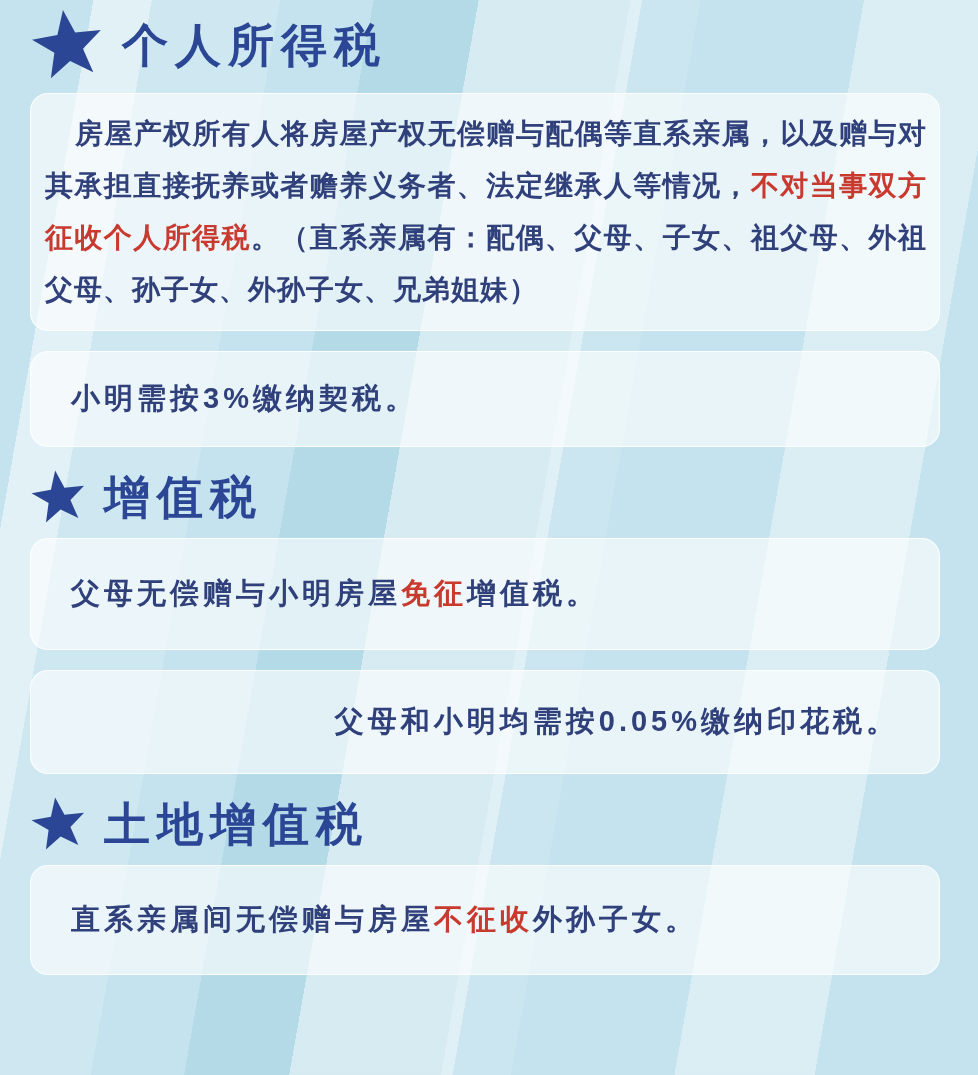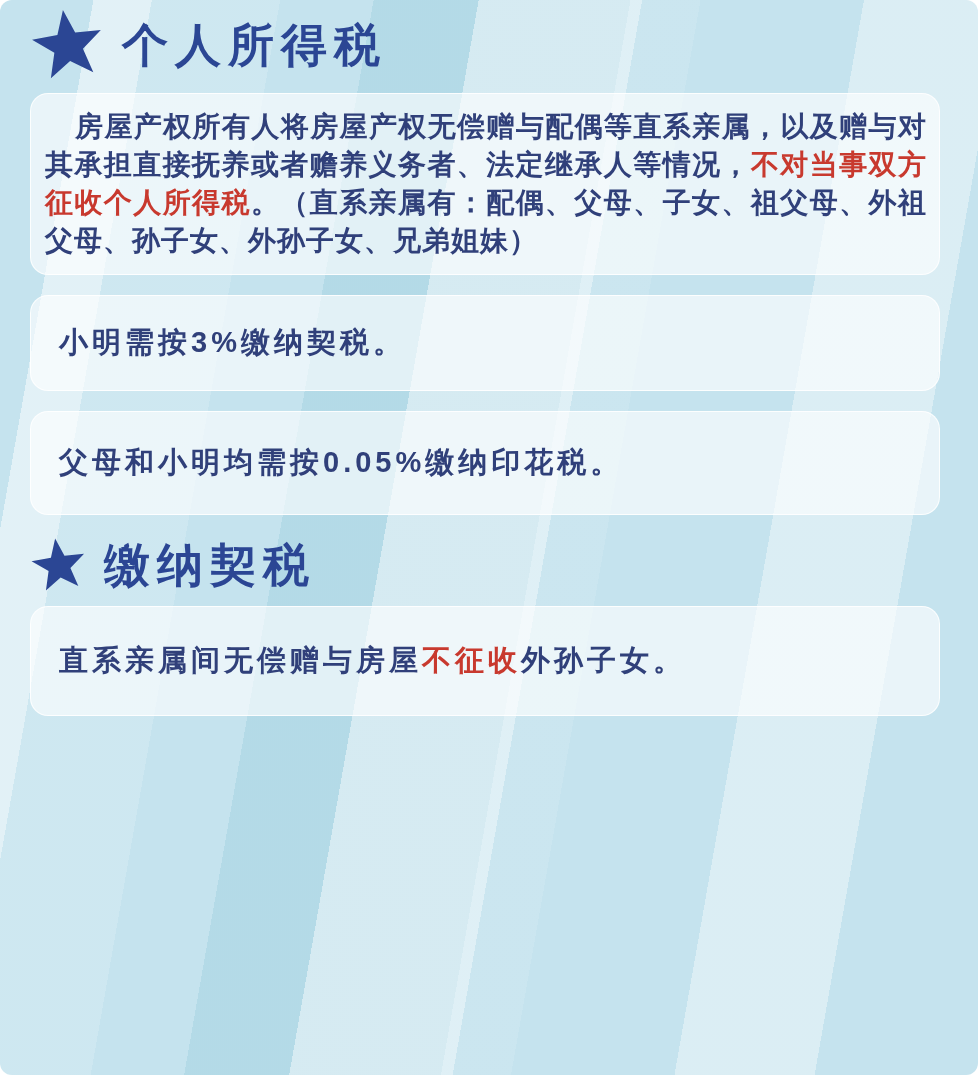--- a/index.html
+++ b/index.html
@@ -19,21 +19,20 @@
         rgba(255,255,255,0) 24% 41%,
         rgba(255,255,255,.45) 41% 55%,
         rgba(255,255,255,.10) 55% 60%,
         rgba(255,255,255,0) 60% 74%,
         rgba(255,255,255,.38) 74% 86%,
         rgba(255,255,255,0) 86% 100%),
       linear-gradient(100deg,
         rgba(140,198,215,0) 0 32%,
         rgba(140,198,215,.30) 32% 54%,
         rgba(140,198,215,0) 54% 100%);
-    border-radius: 12px;
   }
   .sec{margin-bottom:20px;}
   .sec-head{display:flex;align-items:center;gap:16px;margin-bottom:9px;}
   .star{flex:0 0 auto;line-height:0;}
   .star svg{display:block;width:58px;height:58px;transform:rotate(-8deg);fill:#2b4694;}
   .sec:first-of-type .star svg{width:76px;height:76px;}
   .sec-title{
     margin:0;
     font-size:46px;
     font-weight:bold;
@@ -44,30 +43,30 @@
   .card{
     background:rgba(255,255,255,.62);
     border:1px solid rgba(255,255,255,.85);
     border-radius:18px;
     box-sizing:border-box;
   }
   .card-text{margin:0;font-weight:bold;color:#30407a;}
   .card.para{padding:14px 12px 14px 14px;}
   .card.para .card-text{
     font-size:28px;
-    line-height:38px;
+    line-height:52px;
     letter-spacing:1px;
     text-indent:30px;
     text-align:justify;
   }
-  .card.line{display:flex;align-items:center;padding:0 28px;}
+  .card.line{display:flex;align-items:center;padding:0 40px;}
   .card.line .card-text{font-size:29px;letter-spacing:4px;line-height:1.3;}
   .card.h96{min-height:96px;}
   .card.h112{min-height:112px;}
-  .card.h104{min-height:104px;}
+  .card.h104{min-height:104px;justify-content:flex-end;}
   .card.h110{min-height:110px;}
   .hl{color:#c8392e;}
 </style>
 </head>
 <body>
 
 <div class="poster">
 
   <section class="sec">
     <div class="sec-head">
@@ -82,34 +81,47 @@
       <p class="card-text"><span>房屋产权所有人将房屋产权无偿赠与配偶等直系亲属，以及赠与对其承担直接抚养或者赡养义务者、法定继承人等情况，</span><span class="hl">不对当事双方征收个人所得税</span><span>。（直系亲属有：配偶、父母、子女、祖父母、外祖父母、孙子女、外孙子女、兄弟姐妹）</span></p>
     </div>
   </section>
 
   <section class="sec">
     <div class="card line h96">
       <p class="card-text"><span>小明需按3%缴纳契税。</span></p>
     </div>
   </section>
 
+  <section class="sec">
+    <div class="sec-head">
+      <span class="star">
+        <svg viewBox="0 0 100 100" aria-hidden="true">
+          <path d="M50,2 L61.8,33.8 L95.7,35.2 L69,56.2 L78.2,88.8 L50,70 L21.8,88.8 L31,56.2 L4.3,35.2 L38.2,33.8 Z"></path>
+        </svg>
+      </span>
+      <h2 class="sec-title">增值税</h2>
+    </div>
+    <div class="card line h112">
+      <p class="card-text"><span>父母无偿赠与小明房屋</span><span class="hl">免征</span><span>增值税。</span></p>
+    </div>
+  </section>
 
   <section class="sec">
     <div class="card line h104">
       <p class="card-text"><span>父母和小明均需按0.05%缴纳印花税。</span></p>
     </div>
   </section>
 
   <section class="sec">
     <div class="sec-head">
       <span class="star">
         <svg viewBox="0 0 100 100" aria-hidden="true">
           <path d="M50,2 L61.8,33.8 L95.7,35.2 L69,56.2 L78.2,88.8 L50,70 L21.8,88.8 L31,56.2 L4.3,35.2 L38.2,33.8 Z"></path>
         </svg>
       </span>
-      <h2 class="sec-title">缴纳契税</h2>
+      <h2 class="sec-title">土地增值税</h2>
     </div>
     <div class="card line h110">
       <p class="card-text"><span>直系亲属间无偿赠与房屋</span><span class="hl">不征收</span><span>外孙子女。</span></p>
     </div>
   </section>
 
 </div>
 
 </body></html>

